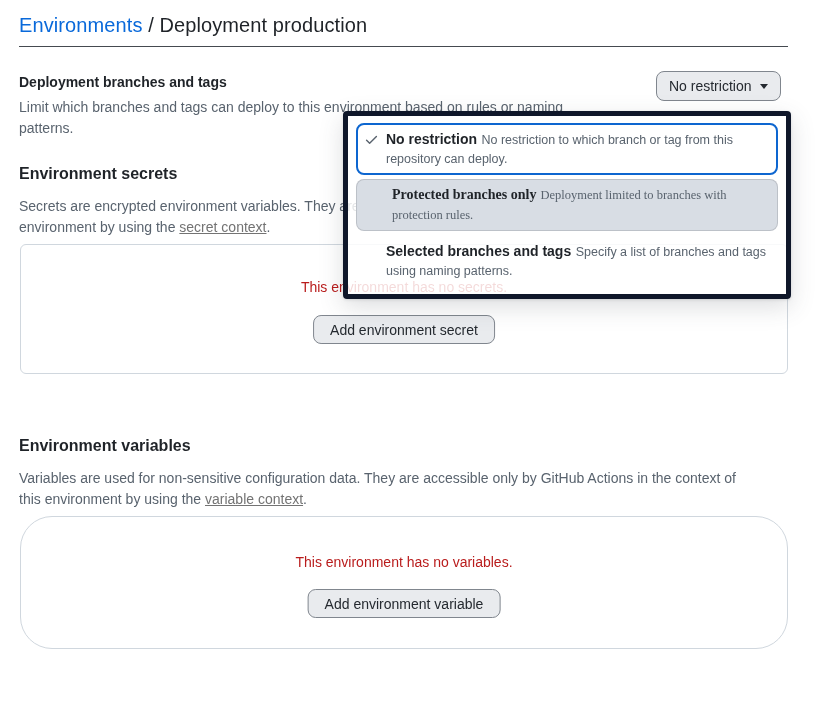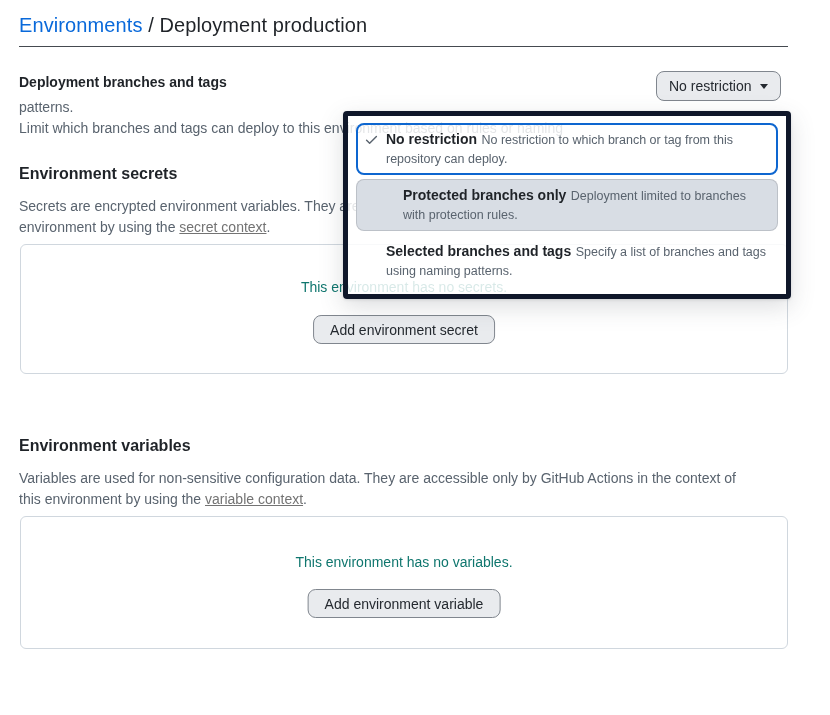--- a/index.html
+++ b/index.html
@@ -29,52 +29,52 @@
          padding:4px 16px; cursor:pointer; font-family:inherit; white-space:nowrap; }
   .select-btn { position:absolute; left:656px; top:71px; height:30px; font-weight:400; padding:0 12px; }
   .caret { display:inline-block; width:0; height:0; margin-left:9px;
            border-left:4px solid transparent; border-right:4px solid transparent;
            border-top:5px solid #24292f; }
 
   
   .empty-box { position:absolute; left:20px; width:768px;
                border:1px solid #d0d7de; border-radius:6px; background:transparent; }
   .empty-msg { position:absolute; left:0; width:100%; text-align:center;
-               font-size:14px; color:#0f766e; }
+               font-size:14px; color:#b91c1c; }
   .center-btn { position:absolute; left:50%; transform:translateX(-50%); }
 
   
   .menu { position:absolute; left:343px; top:111px; width:448px; z-index:20;
           background:rgba(255,255,255,0.84); border:5px solid #0f172a; border-radius:4px;
           box-shadow:0 8px 24px rgba(66,74,83,0.18), 0 1px 3px rgba(27,31,36,0.12);
           padding:7px 8px; }
   .menu-item { border-radius:8px; padding:6px 10px 7px 8px; display:flex; align-items:flex-start;
                margin-bottom:4px; cursor:pointer; }
   .menu-item:last-child { margin-bottom:0; }
   .menu-item .check-col { width:22px; flex:0 0 22px; padding-top:3px; }
   .menu-item .txt .t { font-size:14px; font-weight:700; color:#1f2328; line-height:20px; }
   .menu-item .txt .d { font-size:12.5px; color:#59636e; line-height:18px; margin-top:3px; }
   .menu-item.selected { border:2px solid #0d66d0; padding:4px 8px 5px 6px; }
-  .menu-item.hovered { background:#d8dde4; border:1px solid rgba(31,35,40,0.15); padding:5px 9px 6px 24px; }
+  .menu-item.hovered { background:#d8dde4; border:1px solid rgba(31,35,40,0.15); padding:5px 9px 6px 13px;font-family:Liberation Serif, serif; }
   .check-icon svg { display:block; }
 </style>
 </head>
 <body>
 
 <div class="page">
 
   <div class="h1">
     <a>Environments</a><span> / </span><span>Deployment production</span>
   </div>
   <div class="page-rule"></div>
 
   <div class="sec-title-sm" style="top:74px;">Deployment branches and tags</div>
   <div class="desc" style="top:97px; width:630px;">
+    <span>Limit which branches and tags can deploy to this environment based on rules or naming</span>
     <span>patterns.</span>
-    <span>Limit which branches and tags can deploy to this environment based on rules or naming</span>
   </div>
   <button class="btn select-btn">
     <span>No restriction</span>
     <span class="caret"></span>
   </button>
 
   <div class="sec-title-lg" style="top:165px;">Environment secrets</div>
   <div class="desc" style="top:196px; width:769px;">
     <span>Secrets are encrypted environment variables. They are accessible only by GitHub Actions in the context of this</span>
     <span><span class="inline">environment by using the </span><a>secret context</a><span class="inline">.</span></span>
@@ -82,21 +82,21 @@
   <div class="empty-box" style="top:244px; height:130px;">
     <div class="empty-msg" style="top:34px;">This environment has no secrets.</div>
     <button class="btn center-btn" style="top:70px;">Add environment secret</button>
   </div>
 
   <div class="sec-title-lg" style="top:437px;">Environment variables</div>
   <div class="desc" style="top:468px; width:769px;">
     <span>Variables are used for non-sensitive configuration data. They are accessible only by GitHub Actions in the context of</span>
     <span><span class="inline">this environment by using the </span><a>variable context</a><span class="inline">.</span></span>
   </div>
-  <div class="empty-box" style="top:516px; height:133px;">
+  <div class="empty-box" style="top:516px; height:133px;border-radius:32px;">
     <div class="empty-msg" style="top:37px;">This environment has no variables.</div>
     <button class="btn center-btn" style="top:72px;text-align:right;">Add environment variable</button>
   </div>
 
   <div class="menu">
     <div class="menu-item selected">
       <span class="check-col check-icon">
         <svg width="15" height="15" viewBox="0 0 16 16">
           <path fill="#59636e" d="M13.78 4.22a.75.75 0 0 1 0 1.06l-7.25 7.25a.75.75 0 0 1-1.06 0L2.22 9.28a.75.75 0 1 1 1.06-1.06L6 10.94l6.72-6.72a.75.75 0 0 1 1.06 0Z"></path>
         </svg>

